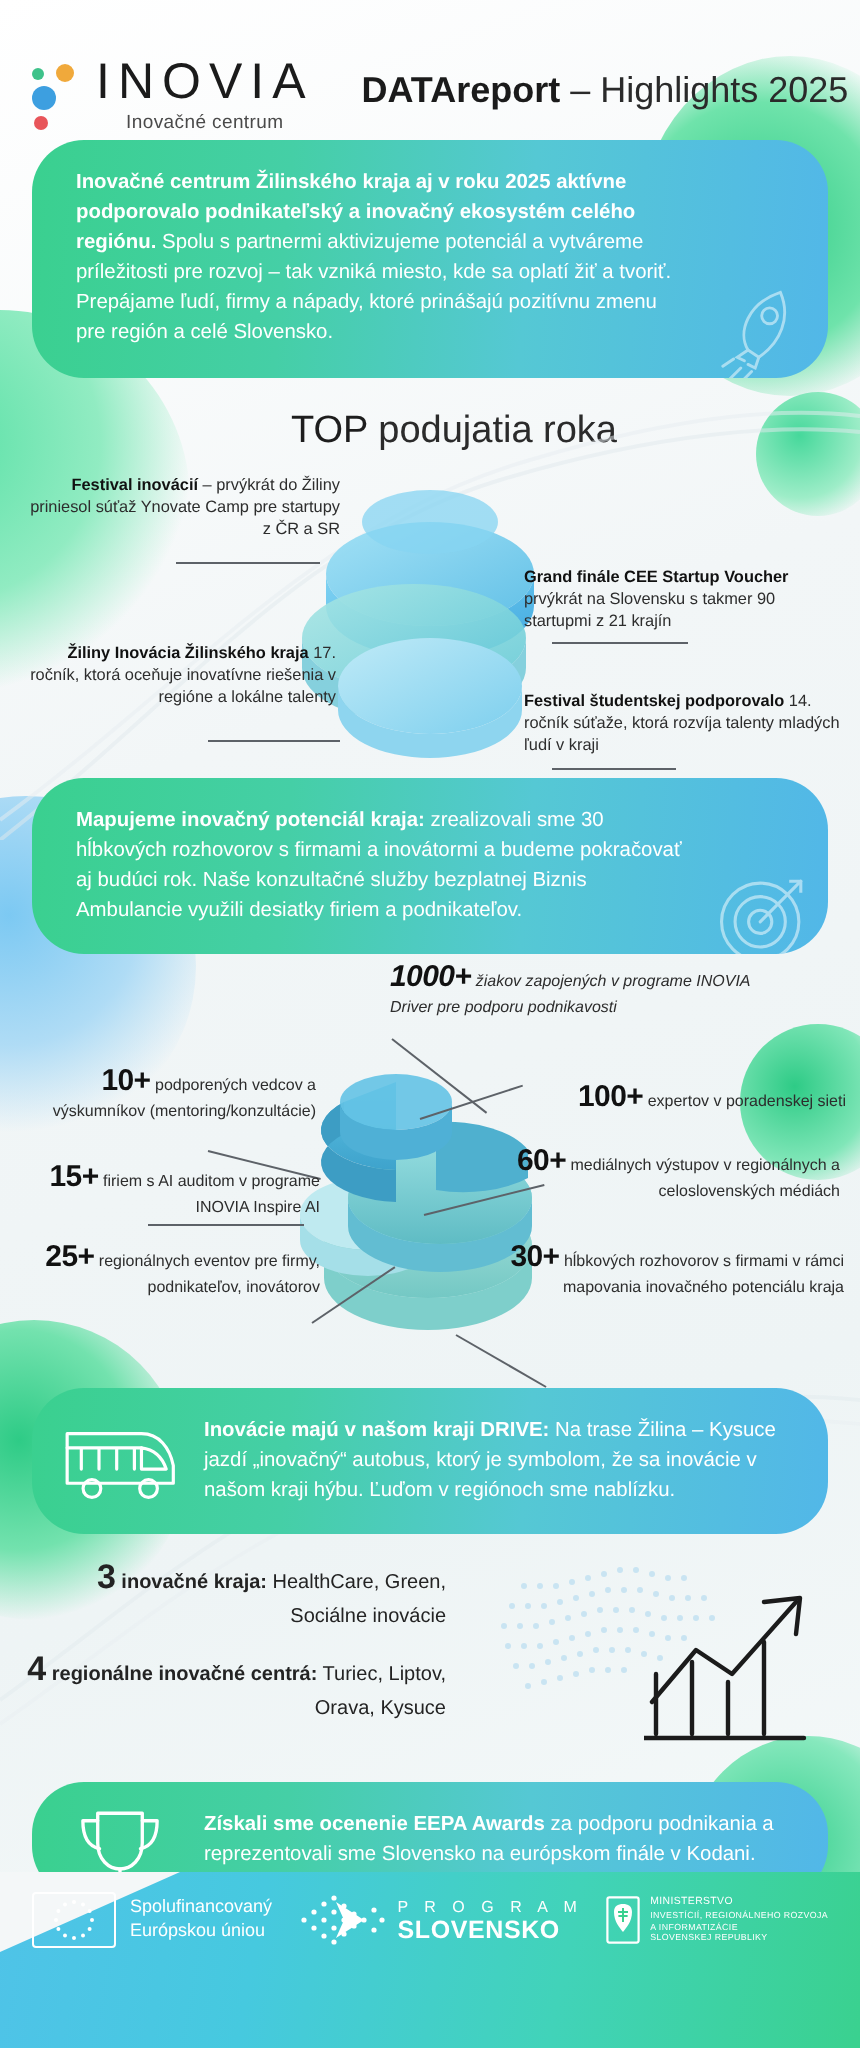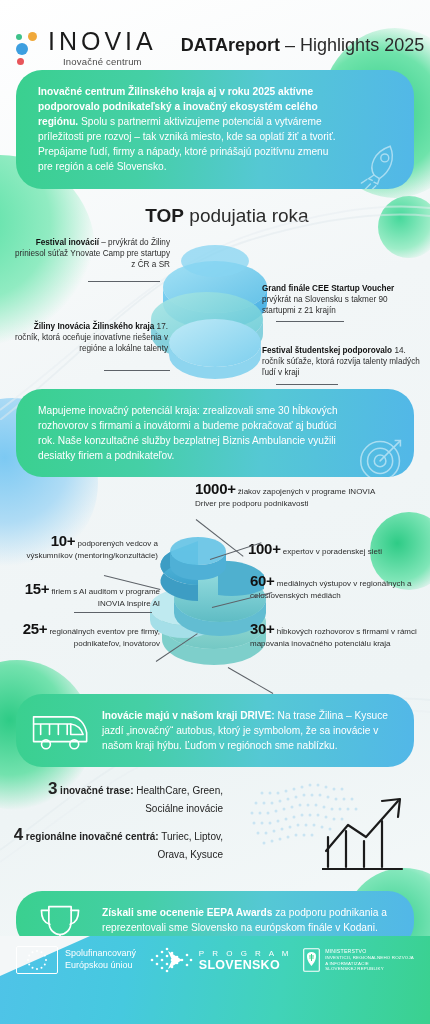--- a/index.html
+++ b/index.html
@@ -53,42 +53,42 @@
   .banner { position: relative; margin: 0 16px; border-radius: 26px; color: #fff;
             background: linear-gradient(95deg, #3ad08f 0%, #45cfa6 32%, #55c8d4 62%, #52b7e8 100%);
             padding: 14px 70px 14px 22px; font-size: 10.2px; line-height: 1.48; overflow: hidden; }
   .banner .deco { position: absolute; opacity: .5; }
   .banner-intro { margin-top: 8px; }
   .banner-map { padding: 14px 66px 14px 22px; }
   .banner-left-icon { padding: 14px 22px 14px 86px; }
 
   
   .sect-title { text-align: center; font-size: 19px; margin: 16px 0 6px; color: #1d1d1d; }
-  .sect-title b { font-weight: 700; margin-left: 24px; }
+  .sect-title b { font-weight: 400; margin-left: 24px; }
   .sect-title span { font-weight: 400; color: #2b2b2b; }
 
   
   .events { position: relative; height: 150px; margin-top: 2px; }
   .ev { position: absolute; font-size: 8.2px; line-height: 1.35; color: #2d2d2d; width: 160px; }
   .ev b { font-weight: 700; color: #111; }
   .ev-l { text-align: right; }
   .ev-r { text-align: left; }
   .ev1 { left: 10px;  top: 4px; }
   .ev2 { right: 8px;  top: 50px; }
   .ev3 { left: 8px;   top: 88px; }
   .ev4 { right: 8px;  top: 112px; }
   .leader { position: absolute; height: 1px; background: #5d6268; }
 
   
   .stats { position: relative; height: 215px; margin-top: 2px; }
   .stat { position: absolute; font-size: 8px; line-height: 1.35; color: #2d2d2d; width: 155px; }
   .stat .num { font-size: 15px; font-weight: 700; color: #111; letter-spacing: -.3px; }
   .stat-l { text-align: right; }
-  .stat-r { text-align: left; }
-  .s1000 { left: 195px; top: 0px;   width: 180px; text-align: left; }
+  .stat-r { text-align: right; }
+  .s1000 { left: 195px; top: 0px;   width: 180px; text-align: left; font-style: italic; }
   .s100  { left: 248px; top: 60px;  width: 175px; }
   .s60   { left: 250px; top: 92px;  width: 170px; }
   .s10   { left: 10px;  top: 52px;  width: 148px; }
   .s15   { left: 8px;   top: 100px; width: 152px; }
   .s25   { left: 10px;  top: 140px; width: 150px; }
   .s30   { left: 250px; top: 140px; width: 172px; }
 
   
   .huby { position: relative; height: 120px; }
   .huby-txt { position: absolute; left: 8px; width: 215px; text-align: right;
@@ -235,21 +235,21 @@
     </div>
     <div class="leader" style="left:104px;top:137px;width:66px"></div>
 
     <div class="ev ev-r ev4">
       <b>Festival študentskej podporovalo</b><span> 14. ročník súťaže, ktorá rozvíja talenty mladých ľudí v kraji</span>
     </div>
     <div class="leader" style="right:92px;top:151px;width:62px"></div>
   </div>
 
   <div class="banner banner-map" style="margin-top:6px">
-    <span style="font-weight:400">Mapujeme inovačný potenciál kraja:</span><span> zrealizovali sme 30 hĺbkových rozhovorov s firmami a inovátormi a budeme pokračovať aj budúci rok. Naše konzultačné služby bezplatnej Biznis Ambulancie využili desiatky firiem a podnikateľov.</span>
+    <span style="font-weight:700">Mapujeme inovačný potenciál kraja:</span><span> zrealizovali sme 30 hĺbkových rozhovorov s firmami a inovátormi a budeme pokračovať aj budúci rok. Naše konzultačné služby bezplatnej Biznis Ambulancie využili desiatky firiem a podnikateľov.</span>
     <svg class="deco" style="right:2px;bottom:-10px;width:58px;height:58px" viewBox="0 0 60 60">
       <g fill="none" stroke="#ffffff" stroke-width="1.6">
         <circle cx="27" cy="33" r="20"></circle>
           <circle cx="27" cy="33" r="13"></circle>
           <circle cx="27" cy="33" r="6"></circle>
         <path d="M27,33 L48,12" stroke-linecap="round"></path>
         <path d="M42,12 L48,12 L48,18" stroke-linejoin="round"></path>
       </g>
     </svg>
   </div>
@@ -340,21 +340,21 @@
         <path d="M4,18 L46,18 M12,18 L12,30 M22,18 L22,30 M32,18 L32,30 M42,18 L42,30"></path>
         <path d="M46,18 C54,19 58,24 60,30 L46,30 Z"></path>
         <circle cx="18" cy="41" r="5"></circle>
           <circle cx="50" cy="41" r="5"></circle>
       </g>
     </svg>
   </div>
 
   <div class="huby">
     <div class="huby-txt h1">
-      <span class="big">3</span><b> inovačné trase:</b><span> HealthCare, Green, Sociálne inovácie</span>
+      <span class="big">3</span><b> inovačné kraja:</b><span> HealthCare, Green, Sociálne inovácie</span>
     </div>
     <div class="huby-txt h2">
       <span class="big">4</span><b> regionálne inovačné centrá:</b><span> Turiec, Liptov, Orava, Kysuce</span>
     </div>
 
     <svg style="position:absolute;right:8px;top:-4px;width:190px;height:120px" viewBox="0 0 190 120">
       <g fill="#bfe0f0">
 
         <g id="dotrow"></g>
       </g>

